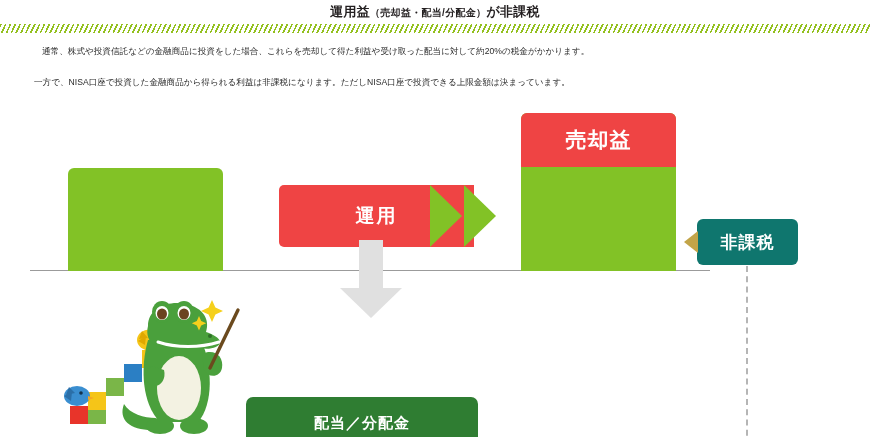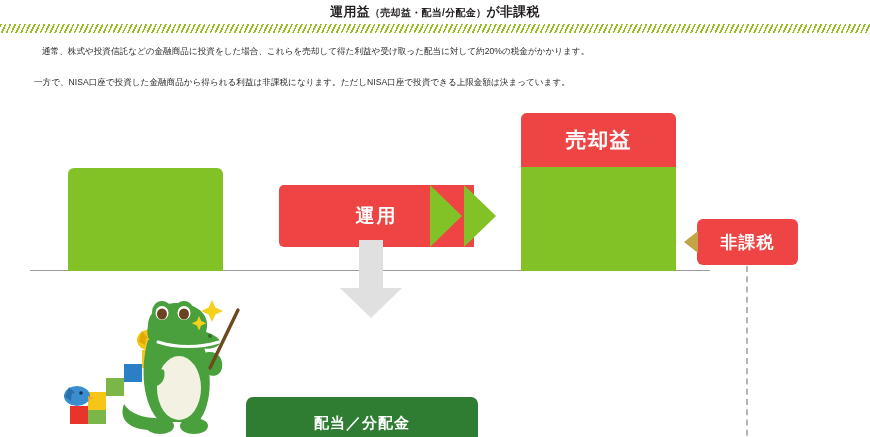--- a/index.html
+++ b/index.html
@@ -200,21 +200,21 @@
   .box-dividend .dv-label {
     color: #ffffff;
     font-size: 15px;
     font-weight: bold;
     letter-spacing: 1px;
   }
 
   
   .badge-tax-free {
     position: absolute;
-    background: #ef4444;
+    background: #0f766e;
     border-radius: 6px;
     display: flex;
     align-items: center;
     justify-content: center;
     font-family: Liberation Serif, serif;
   }
   .badge-tax-free .bf-label {
     color: #ffffff;
     font-size: 17px;
     font-weight: bold;

